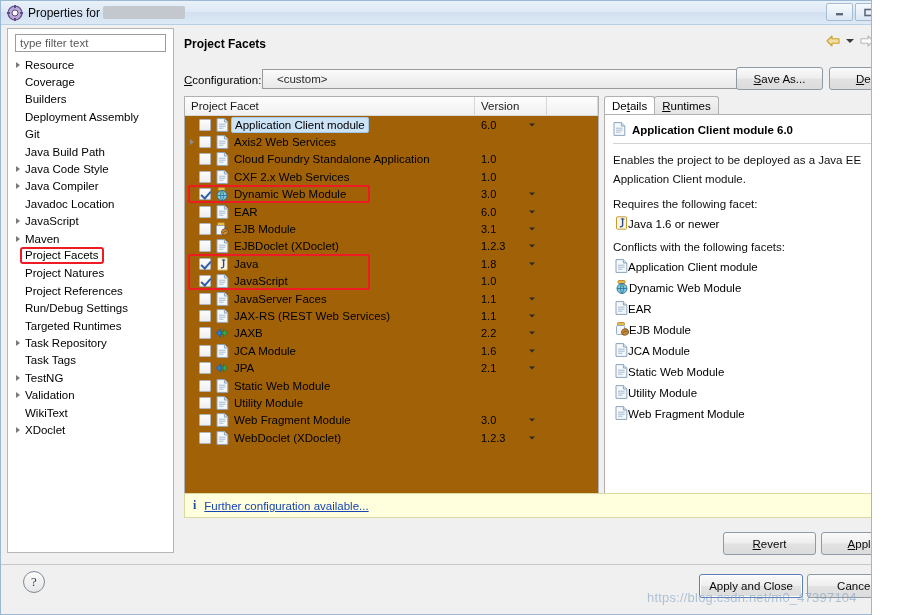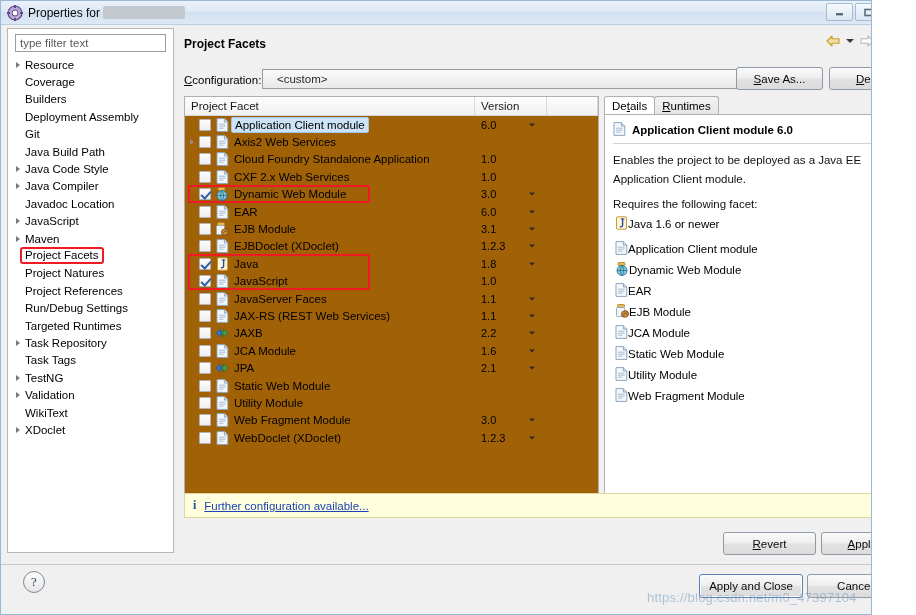--- a/index.html
+++ b/index.html
@@ -817,20 +817,21 @@
         <div class="det-list" id="requires-list">
             <div class="det-li">
               <span><svg width="13" height="14" viewBox="0 0 13 14">
                   <rect x="1.5" y="0.8" width="10" height="12.4" rx="1" fill="#fdf6e3" stroke="#c79b2e" stroke-width="1"></rect>
                   <path d="M7.6,3 L7.6,9 C7.6,10.4 6.6,11 5.4,10.8" fill="none" stroke="#2a4a8a" stroke-width="1.4" stroke-linecap="round"></path>
                   <path d="M6.2,3 H9" stroke="#2a4a8a" stroke-width="1.2" stroke-linecap="round"></path>
                 </svg></span>
               <span>Java 1.6 or newer</span>
             </div>
           </div>
+        <div class="det-sub">Conflicts with the following facets:</div>
         <div class="det-list" id="conflicts-list">
             <div class="det-li">
               <span><svg width="13" height="14" viewBox="0 0 13 14">
                   <path d="M1,0.6 L8.4,0.6 L11.8,4 L11.8,13.4 L1,13.4 Z" fill="#f4f8fc" stroke="#8ba5bd" stroke-width="1"></path>
                   <path d="M8.4,0.6 L8.4,4 L11.8,4" fill="#d8e6f2" stroke="#8ba5bd" stroke-width="1"></path>
                   <path d="M3,6.2 H9.6 M3,8.2 H9.6 M3,10.2 H7.5" stroke="#9fb6c9" stroke-width="0.9"></path>
                 </svg></span>
               <span>Application Client module</span>
             </div>
             <div class="det-li">

